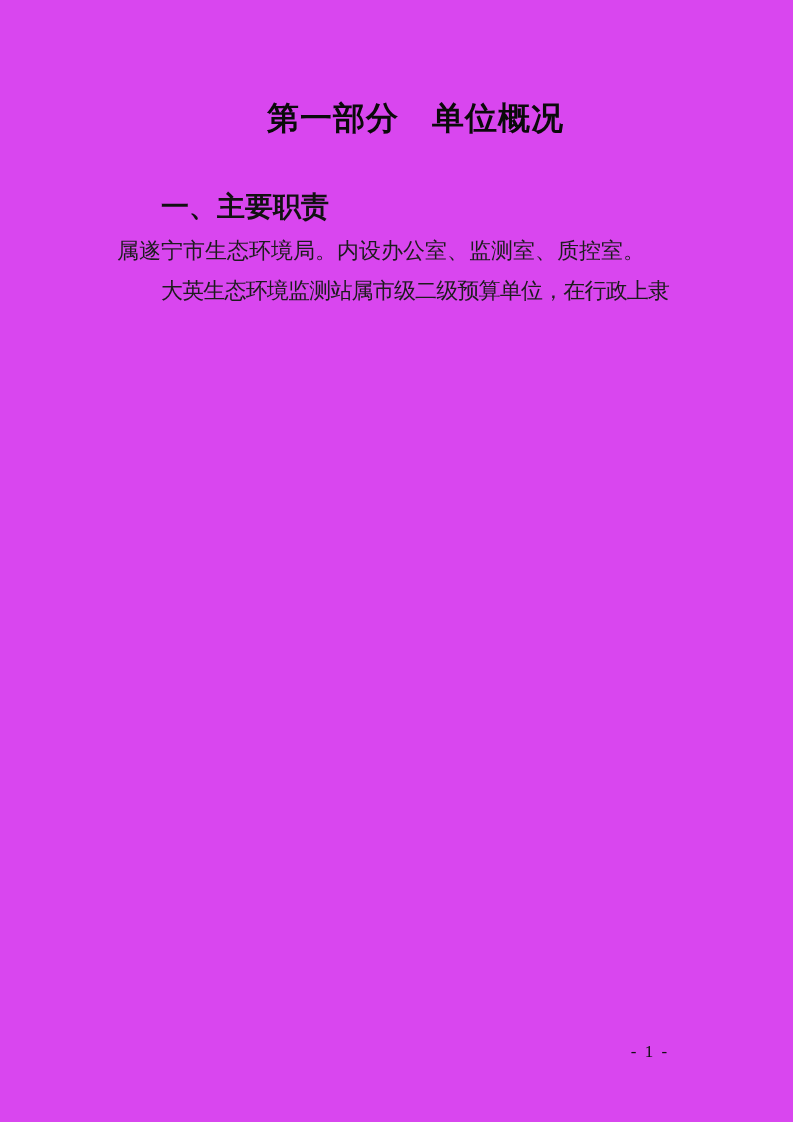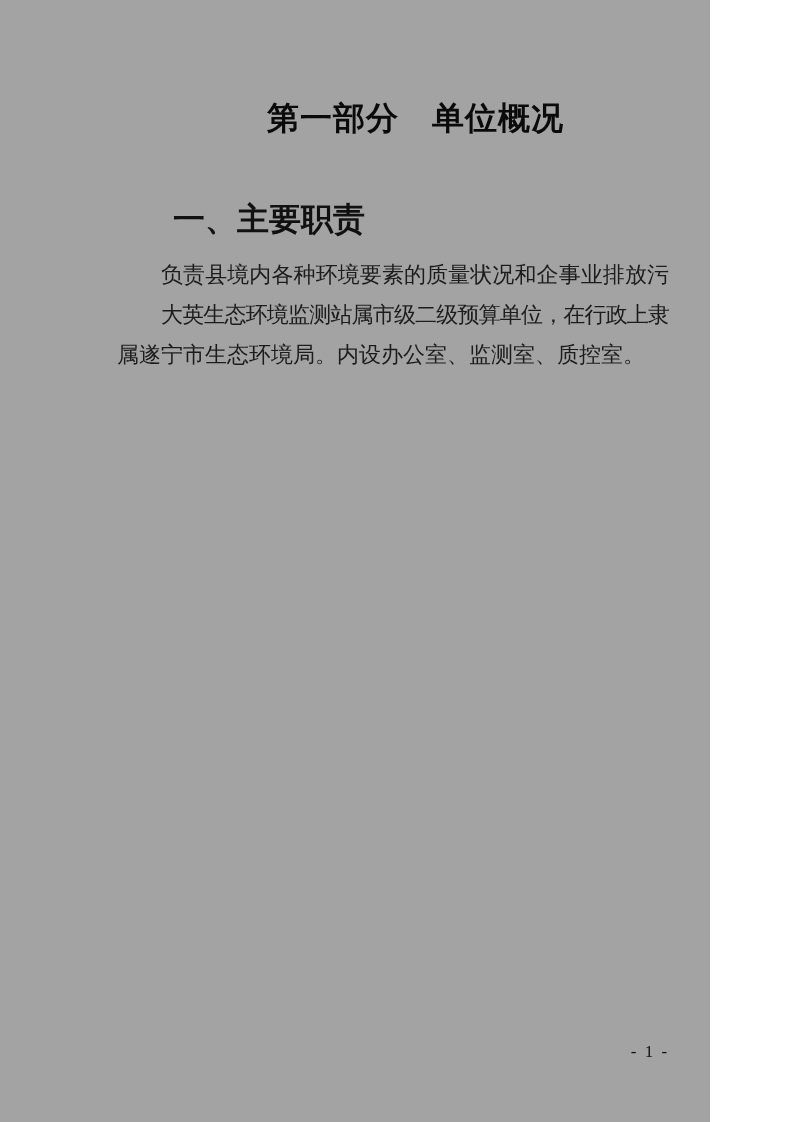--- a/index.html
+++ b/index.html
@@ -2,23 +2,23 @@
 <html><head>
 <meta charset="utf-8">
 <style>
   html, body {
     margin: 0;
     padding: 0;
     background: #ffffff;
   }
   .page {
     position: relative;
-    width: 710px;
+    width: 793px;
     height: 1122px;
-    background: #a3a3a3;
+    background: #d946ef;
     overflow: hidden;
   }
   .doc-title {
     position: absolute;
     top: 97px;
     left: 19px;
     width: 793px;
     margin: 0;
     text-align: center;
     font-family: "Liberation Sans", "DejaVu Sans", sans-serif;
@@ -32,25 +32,25 @@
     position: absolute;
     left: 117px;
     top: 183px;
     width: 552px;
     font-family: "Liberation Serif", "DejaVu Serif", serif;
     font-size: 22px;
     line-height: 40px;
     color: #1c1c1c;
   }
   .sec-heading {
-    margin: 16px;
+    margin: 4px;
     padding-left: 40px;
     font-family: "Liberation Sans", "DejaVu Sans", sans-serif;
     font-weight: bold;
-    font-size: 32px;
+    font-size: 28px;
     line-height: 40px;
     color: #111111;
   }
   .para-line {
     margin: 0;
     line-height: 40px;
   }
   .line-indent {
     padding-left: 44px;
   }
@@ -79,25 +79,24 @@
 <body>
 
 <div class="page">
 
   <h1 class="doc-title">第一部分　单位概况</h1>
 
   <div class="content">
 
     <h2 class="sec-heading">一、主要职责</h2>
 
-    <p class="para-line line-indent line-fill">负责县境内各种环境要素的质量状况和企事业排放污</p>
 
 
 
+    <p class="para-line">属遂宁市生态环境局。内设办公室、监测室、质控室。</p>
+
     <p class="para-line line-indent line-fill line-squeeze">大英生态环境监测站属市级二级预算单位，在行政上隶</p>
-
-    <p class="para-line">属遂宁市生态环境局。内设办公室、监测室、质控室。</p>
 
   </div>
 
   <div class="page-number">- 1 -</div>
 
 </div>
 
 </body></html>

